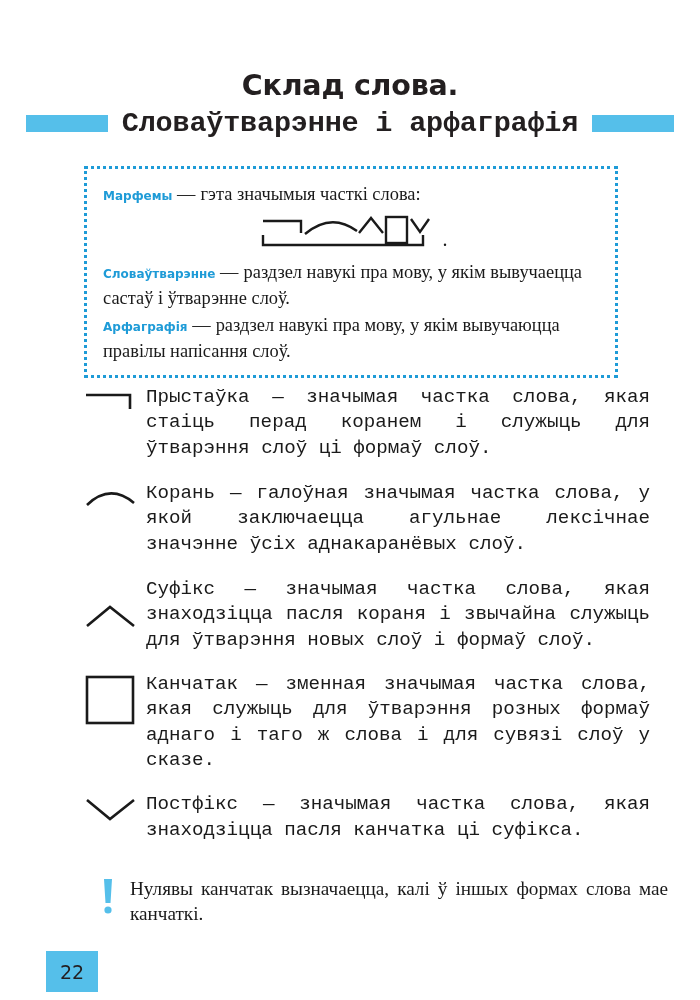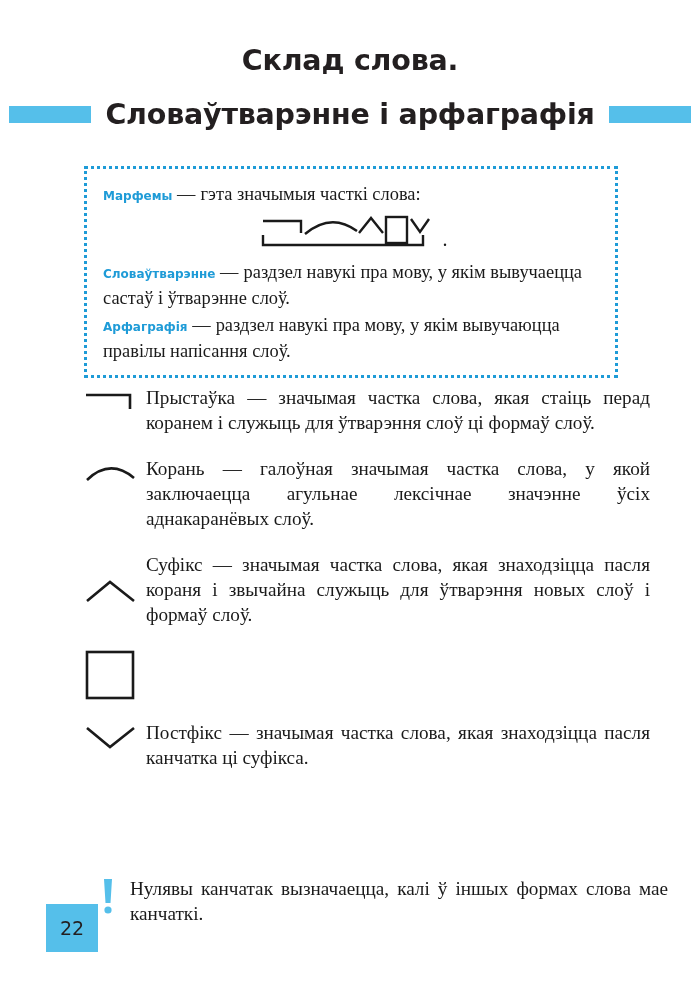--- a/index.html
+++ b/index.html
@@ -13,33 +13,34 @@
     position: relative;
     overflow: hidden;
   }
 
   
   .page-title {
     text-align: center;
     font-family: "DejaVu Sans", "Liberation Sans", sans-serif;
     font-weight: bold;
     color: #231f20;
-    padding-top: 44px;
+    padding-top: 69px;
   }
   .title-line-1 {
     font-size: 28.5px;
     letter-spacing: -0.2px;
     line-height: 1.18;
   }
   .title-line-2-wrap {
     display: flex;
     align-items: center;
     justify-content: center;
     gap: 14px;
-    margin-top: 20px;
+    margin-top: 4px;
+    font-family: Liberation Mono, monospace;
   }
   .title-line-2 {
     font-size: 28.5px;
     letter-spacing: -0.2px;
     white-space: nowrap;
   }
   .title-bar {
     height: 17px;
     width: 82px;
     background: #55bfea;
@@ -83,20 +84,21 @@
     margin-left: 2px;
     margin-bottom: 2px;
   }
 
   
   .morph-list {
     position: absolute;
     left: 84px;
     top: 385px;
     width: 580px;
+    font-family: Liberation Mono, monospace;
   }
   .morph-item {
     display: flex;
     align-items: flex-start;
     margin-bottom: 17px;
   }
   .morph-icon {
     flex: 0 0 auto;
     width: 62px;
     padding-top: 6px;
@@ -144,23 +146,23 @@
     line-height: 1.32;
     text-align: justify;
     text-justify: inter-word;
     padding-right: 12px;
   }
 
   
   .page-number {
     position: absolute;
     left: 46px;
-    top: 904px;
+    top: 951px;
     width: 52px;
-    height: 48px;
+    height: 41px;
     background: #55bfea;
     color: #231f20;
     font-family: "DejaVu Sans", "Liberation Sans", sans-serif;
     font-size: 19px;
     display: flex;
     align-items: center;
     justify-content: center;
   }
 </style>
 </head>
@@ -251,20 +253,24 @@
       <span>значымая частка слова, якая знаходзіцца пасля кораня і звычайна служыць для ўтварэння новых слоў і формаў слоў.</span>
     </div>
   </div>
 
   <div class="morph-item" id="item-ending">
     <div class="morph-icon">
       <svg width="58" height="52" viewBox="0 0 58 52">
         <rect x="3" y="3" width="46" height="46" fill="none" stroke="#1a1a1a" stroke-width="2.6"></rect>
       </svg>
     </div>
+    <div class="morph-text">
+      <span class="lead"><span>Канчатак</span>&nbsp;<span>—</span></span>
+      <span>зменная значымая частка слова, якая служыць для ўтварэння розных формаў аднаго і таго ж слова і для сувязі слоў у сказе.</span>
+    </div>
   </div>
 
   <div class="morph-item" id="item-postfix">
     <div class="morph-icon">
       <svg width="58" height="26" viewBox="0 0 58 26">
         <path d="M3 4 L26 23 L50 4" fill="none" stroke="#1a1a1a" stroke-width="2.6"></path>
       </svg>
     </div>
     <div class="morph-text">
       <span class="lead"><span>Постфікс</span>&nbsp;<span>—</span></span>

